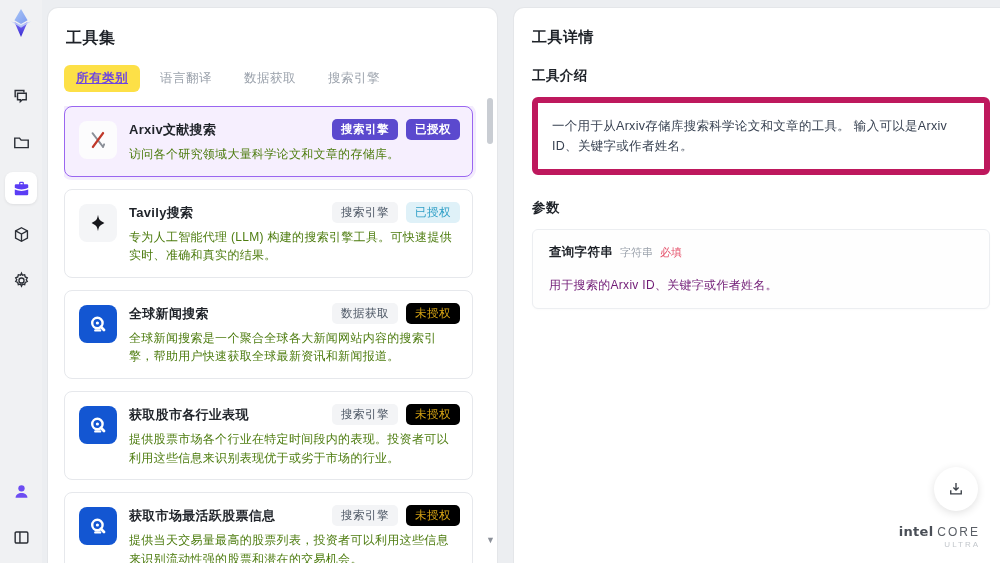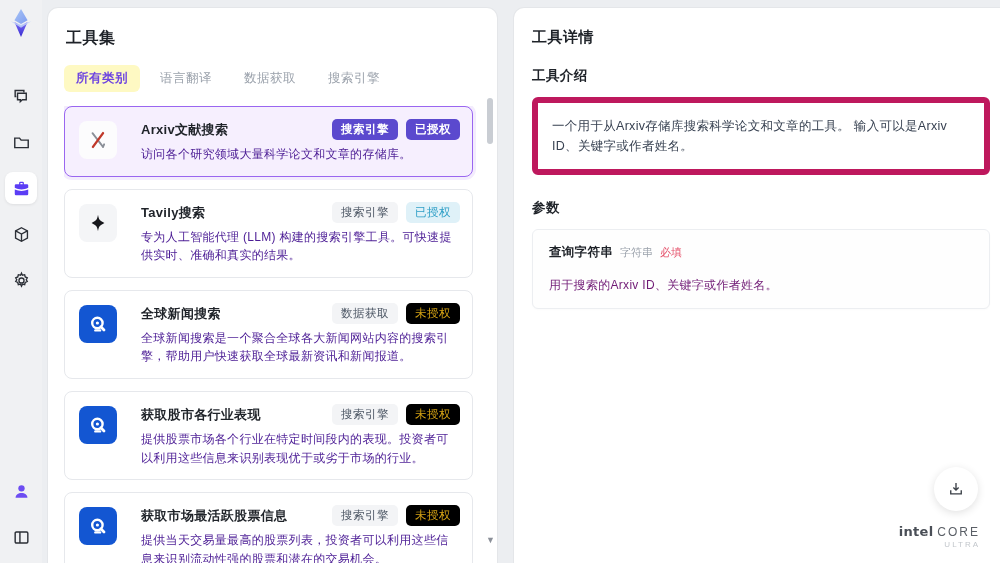--- a/index.html
+++ b/index.html
@@ -33,40 +33,40 @@
   }
   .panel-left { width:449px; position:relative; padding:16px 14px 0 16px; }
   .panel-right { flex:1; border-radius:10px 0 0 0; padding:16px 10px 0 18px; position:relative; }
   .page-title { font-size:16px; font-weight:bold; letter-spacing:.5px; margin:4px 0 16px 2px; }
   
   .tabs { display:flex; align-items:center; gap:8px; margin-bottom:14px; }
   .tab {
     font-size:12.5px; color:#9aa1ab; padding:5px 12px; border-radius:6px; cursor:pointer;
     letter-spacing:.5px;
   }
-  .tab.active { background:#fef9c3; color:#6e45e0; font-weight:bold; }
+  .tab.active { background:#fde047; color:#6e45e0; font-weight:bold;text-decoration:underline; }
   
   .cards { position:relative; height:460px; overflow:hidden; padding-right:10px; }
   .card {
     position:relative; display:flex; gap:12px; border:1px solid #e6e8ec; border-radius:8px;
     padding:12px 12px 12px 14px; margin-bottom:12px; background:#fff; cursor:pointer;
   }
   .card.selected {
     background:#f6effe; border:1.5px solid #9a66f0;
     box-shadow:0 0 0 3px rgba(154,102,240,.12);
   }
   .tool-icon {
     width:38px; height:38px; border-radius:8px; flex:0 0 38px; display:flex;
     align-items:center; justify-content:center; background:#f4f5f7; margin-top:2px;
   }
   .tool-icon.arxiv { background:#fcfcfd; }
   .tool-icon.blue { background:#1356d2; }
-  .card-body { flex:1; min-width:0;margin-left:12px; }
+  .card-body { flex:1; min-width:0; }
   .card-title { font-size:13px; font-weight:bold; margin:2px 0 6px 0; letter-spacing:.3px; }
-  .card-desc { font-size:12px; color:#4c1d95; line-height:1.55; max-width:372px; letter-spacing:.3px; }
+  .card-desc { font-size:12px; color:#4d7c0f; line-height:1.55; max-width:372px; letter-spacing:.3px; }
   .card-badges { position:absolute; top:12px; right:12px; display:flex; gap:8px; }
   .badge {
     font-size:11.5px; padding:3px 9px; border-radius:5px; white-space:nowrap; letter-spacing:.5px;
   }
   .badge.cat { background:#f3f4f6; color:#4b5563; }
   .badge.auth-yes { background:#dff1f8; color:#2f9fc6; }
   .badge.auth-no { background:#000000; color:#d7a414; }
   .card.selected .badge { background:#5b49ce; color:#ffffff; font-weight:bold; }
   
   .scrollbar { position:absolute; top:88px; right:3px; width:8px; bottom:0; z-index:2; }

